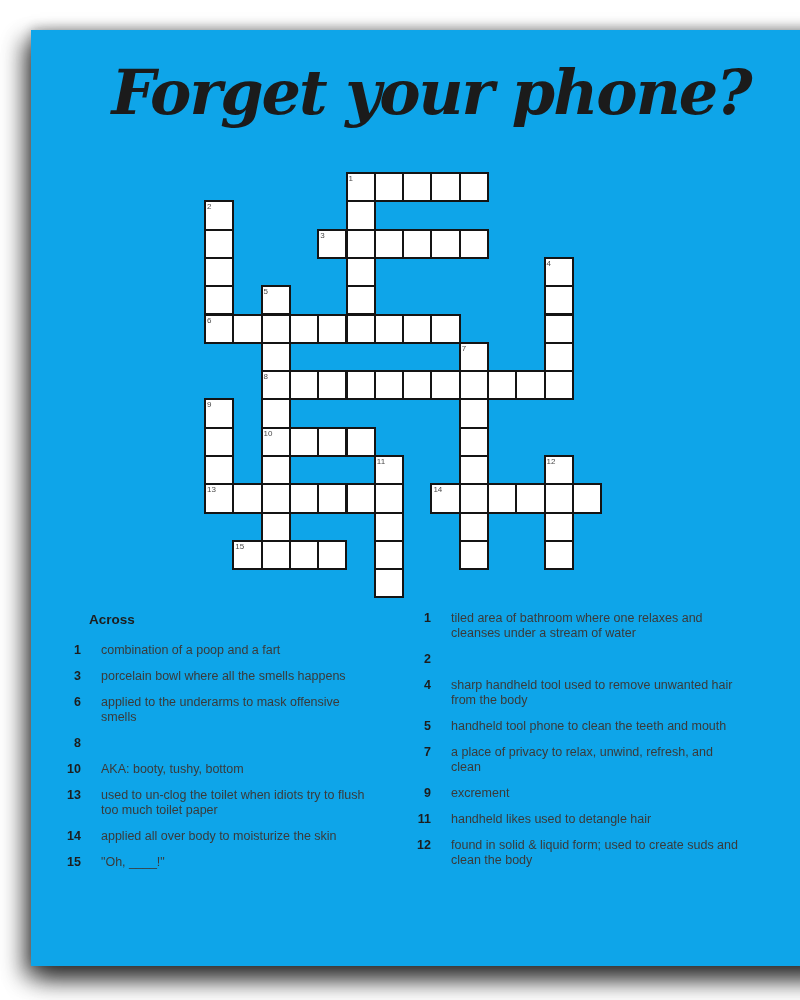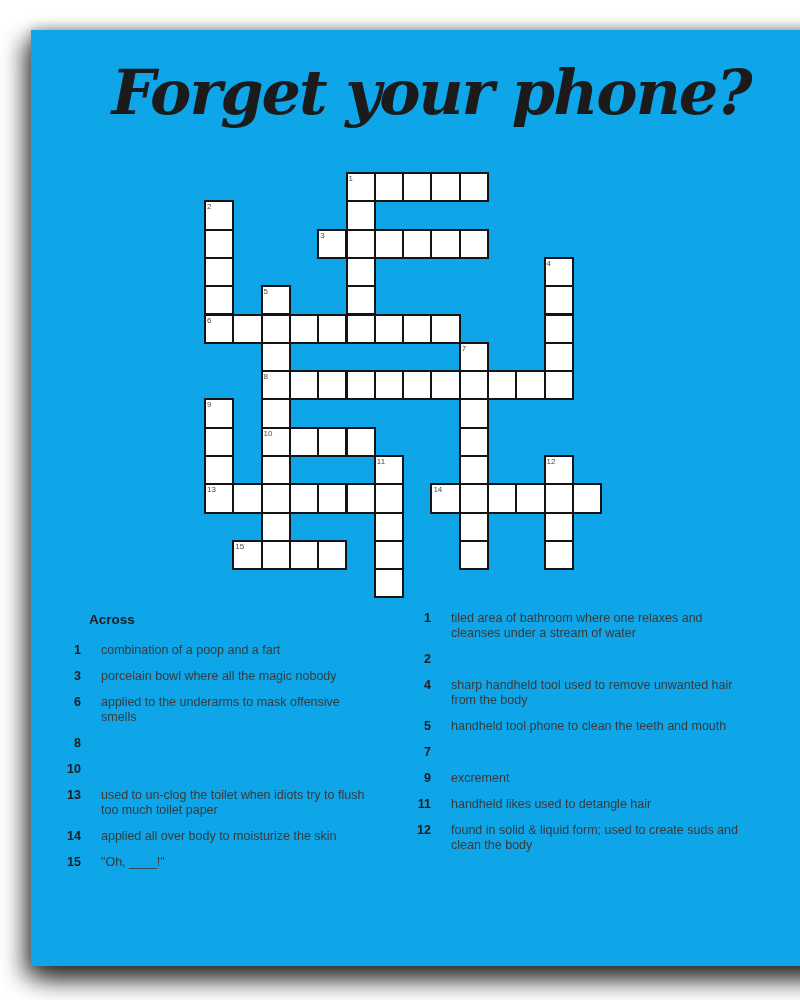--- a/index.html
+++ b/index.html
@@ -212,31 +212,32 @@
 
     <div class="clue-col across">
       <div class="clue-heading">Across</div>
       <div id="across-list">
           <div class="clue">
             <span class="clue-num">1</span>
             <span class="clue-text">combination of a poop and a fart</span>
           </div>
           <div class="clue">
             <span class="clue-num">3</span>
-            <span class="clue-text">porcelain bowl where all the magic nobody</span>
+            <span class="clue-text">porcelain bowl where all the smells happens</span>
           </div>
           <div class="clue">
             <span class="clue-num">6</span>
             <span class="clue-text">applied to the underarms to mask offensive smells</span>
           </div>
           <div class="clue">
             <span class="clue-num">8</span>
           </div>
           <div class="clue">
             <span class="clue-num">10</span>
+            <span class="clue-text">AKA: booty, tushy, bottom</span>
           </div>
           <div class="clue">
             <span class="clue-num">13</span>
             <span class="clue-text">used to un-clog the toilet when idiots try to flush too much toilet paper</span>
           </div>
           <div class="clue">
             <span class="clue-num">14</span>
             <span class="clue-text">applied all over body to moisturize the skin</span>
           </div>
           <div class="clue">
@@ -258,20 +259,21 @@
           <div class="clue">
             <span class="clue-num">4</span>
             <span class="clue-text">sharp handheld tool used to remove unwanted hair from the body</span>
           </div>
           <div class="clue">
             <span class="clue-num">5</span>
             <span class="clue-text">handheld tool phone to clean the teeth and mouth</span>
           </div>
           <div class="clue">
             <span class="clue-num">7</span>
+            <span class="clue-text">a place of privacy to relax, unwind, refresh, and clean</span>
           </div>
           <div class="clue">
             <span class="clue-num">9</span>
             <span class="clue-text">excrement</span>
           </div>
           <div class="clue">
             <span class="clue-num">11</span>
             <span class="clue-text">handheld likes used to detangle hair</span>
           </div>
           <div class="clue">

